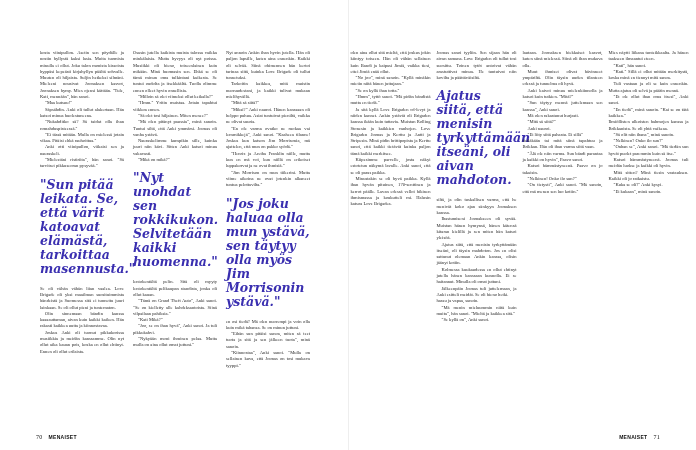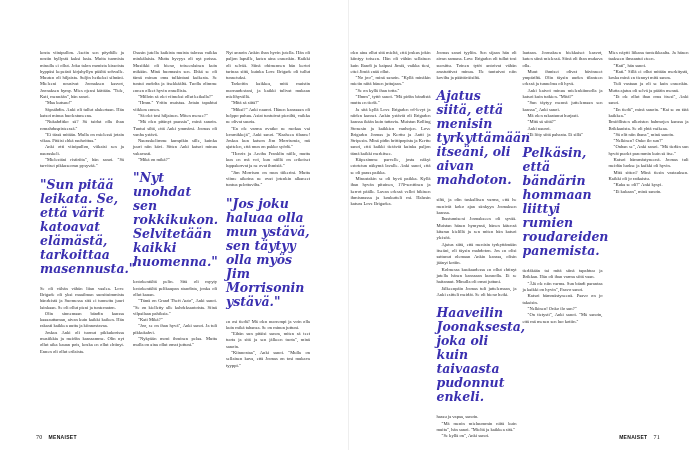--- a/index.html
+++ b/index.html
@@ -95,39 +95,37 @@
           <p class="first">Joonas sanoi tyyliin. Sen sijaan hän oli aivan samana. Love Brigaden oli tullut tosi suosittu. Toinen tytöt antoivat vähän arastuttivat minua. He tuntuivat niin kovilta ja päättäväisiltä.</p>
         </div>
       <div class="quote">Ajatus siitä, että menisin tyrkyttämään itseäni, oli aivan mahdoton.</div>
       <div>
           <p class="first">siltä, ja olin tuskallisen varma, että he menivät koko ajan sänkyyn Joonaksen kanssa.</p>
           <p>Ihastumiseni Joonakseen oli syvää. Muistan hänen hymynsä, hänen kätensä kitaran kielillä ja sen miten hän katsoi yleisöä.</p>
           <p>Ajatus siitä, että menisin tyrkyttämään itseäni, oli täysin mahdoton. Jos en olisi sattunut olemaan Ankin kanssa, olisin jäänyt kotiin.</p>
           <p>Kolmessa kuukaudessa en ollut ehtinyt jutella hänen kanssaan kunnolla. Ei se haitannut. Minulla oli omat juttuni.</p>
           <p>Jälkeenpäin Joonas tuli juttelemaan, ja Anki esitteli meidät. Se oli hieno hetki.</p>
         </div>
-      <div class="quote">Haaveilin Joonaksesta, joka oli kuin taivaasta pudonnut enkeli.</div>
       <div>
           <p class="first">hassu ja vapaa, sanoin.</p>
           <p>"Mä menin mieluummin niitä kuin muita", hän sanoi. "Mieltä ja kaikkea sitä."</p>
           <p>"Se kyllä on", Anki sanoi.</p>
         </div>
     </div>
     <div class="col" style="left:174px;width:80px">
       <div>
           <p class="first">lautaan. Joonaksen hiekkaiset kasvot, kuten siinä mielessä. Siinä oli ihan mukava olla.</p>
           <p>Muut ihmiset olivat hävinneet ympäriltä. Olin täysin uuden tilanteen edessä ja tunnelma oli hyvä.</p>
           <p>Anki kaivoi minua mielenkiinnolla ja katsoi kuin tutkien. "Mitä?"</p>
           <p>"Sun täytyy mennä juttelemaan sen kanssa", Anki sanoi.</p>
           <p>Mä olen rakastunut hurjasti.</p>
           <p>"Mitä sä siitä?"</p>
           <p>Anki nauroi.</p>
           <p>"Ei liity siitä pahastu. Ei sillä"</p>
         </div>
-      <div class="quote">Pelkäsin, että bändärin hommaan liittyi rumien roudareiden panemista.</div>
       <div>
           <p class="first">tiedäkään tai mitä siinä tapahtuu ja Brikkan. Hän oli ihan varma siitä vaan.</p>
           <p>"Älä ole niin varma. Sun bändi parantaa ja kaikki on hyvin", Paavo sanoi.</p>
           <p>Katsoi hämmästyneenä. Paavo on jo takaisin.</p>
           <p>"Nelkinen! Onko ilo sun?"</p>
           <p>"On tietysti", Anki sanoi. "Mä sanoin, että mä menen sen luo kotiin."</p>
         </div>
     </div>
     <div class="col" style="left:260px;width:80px">
       <div>

